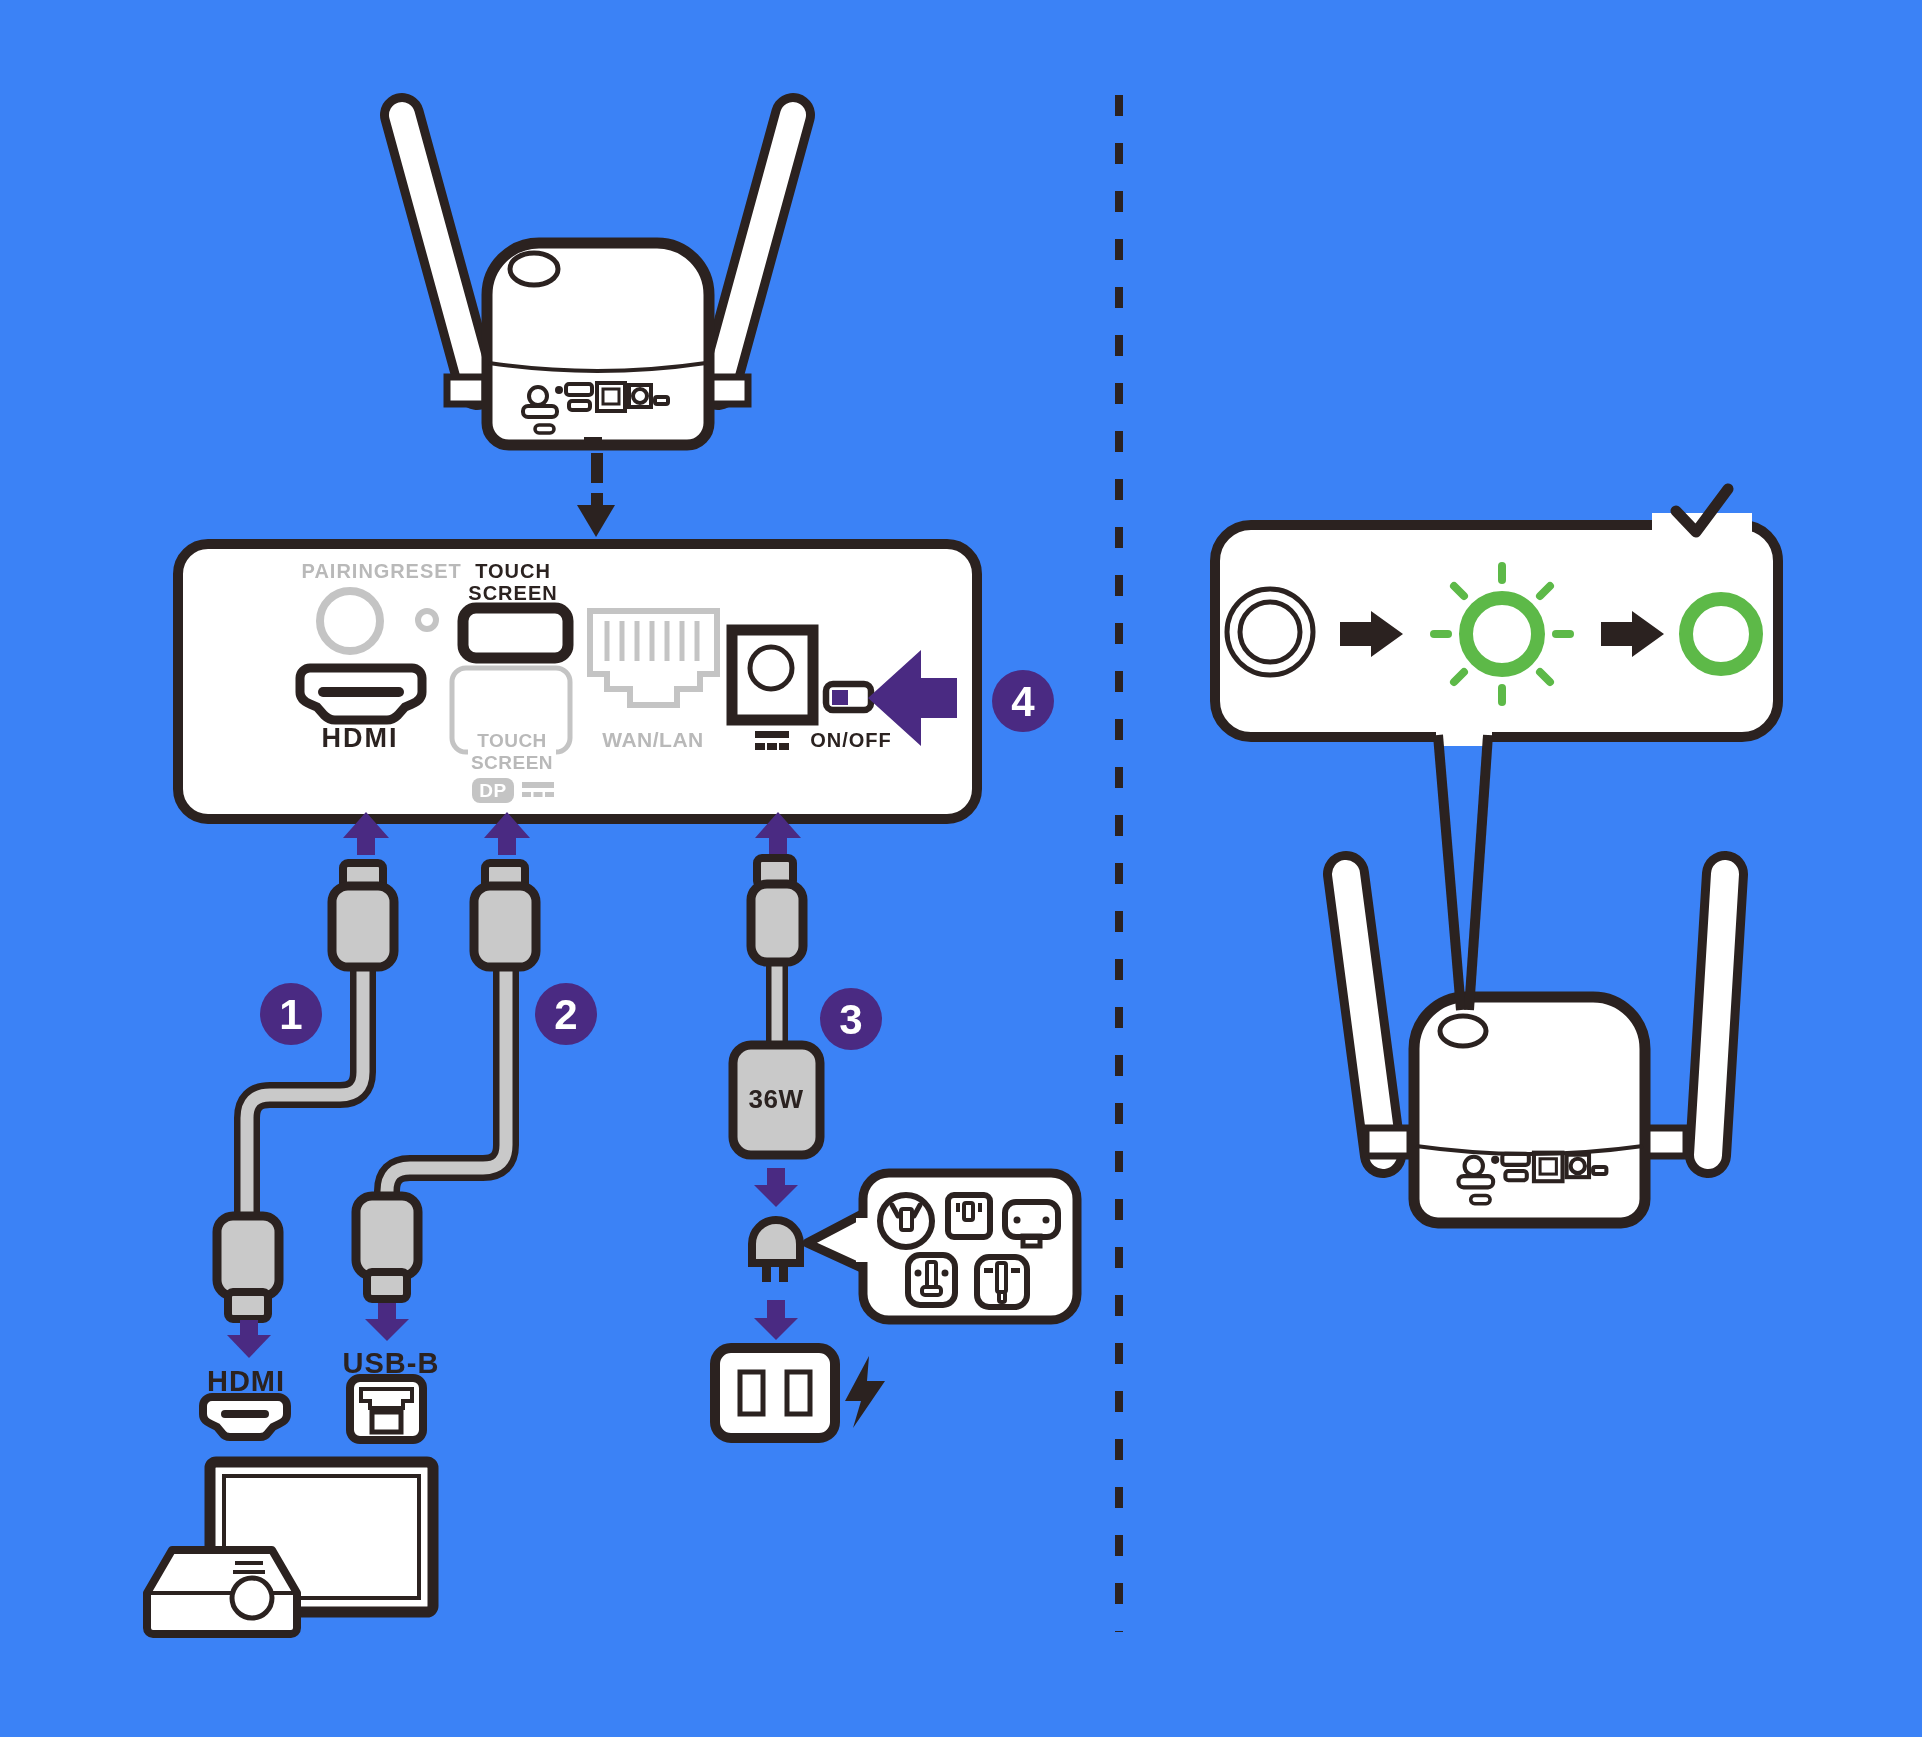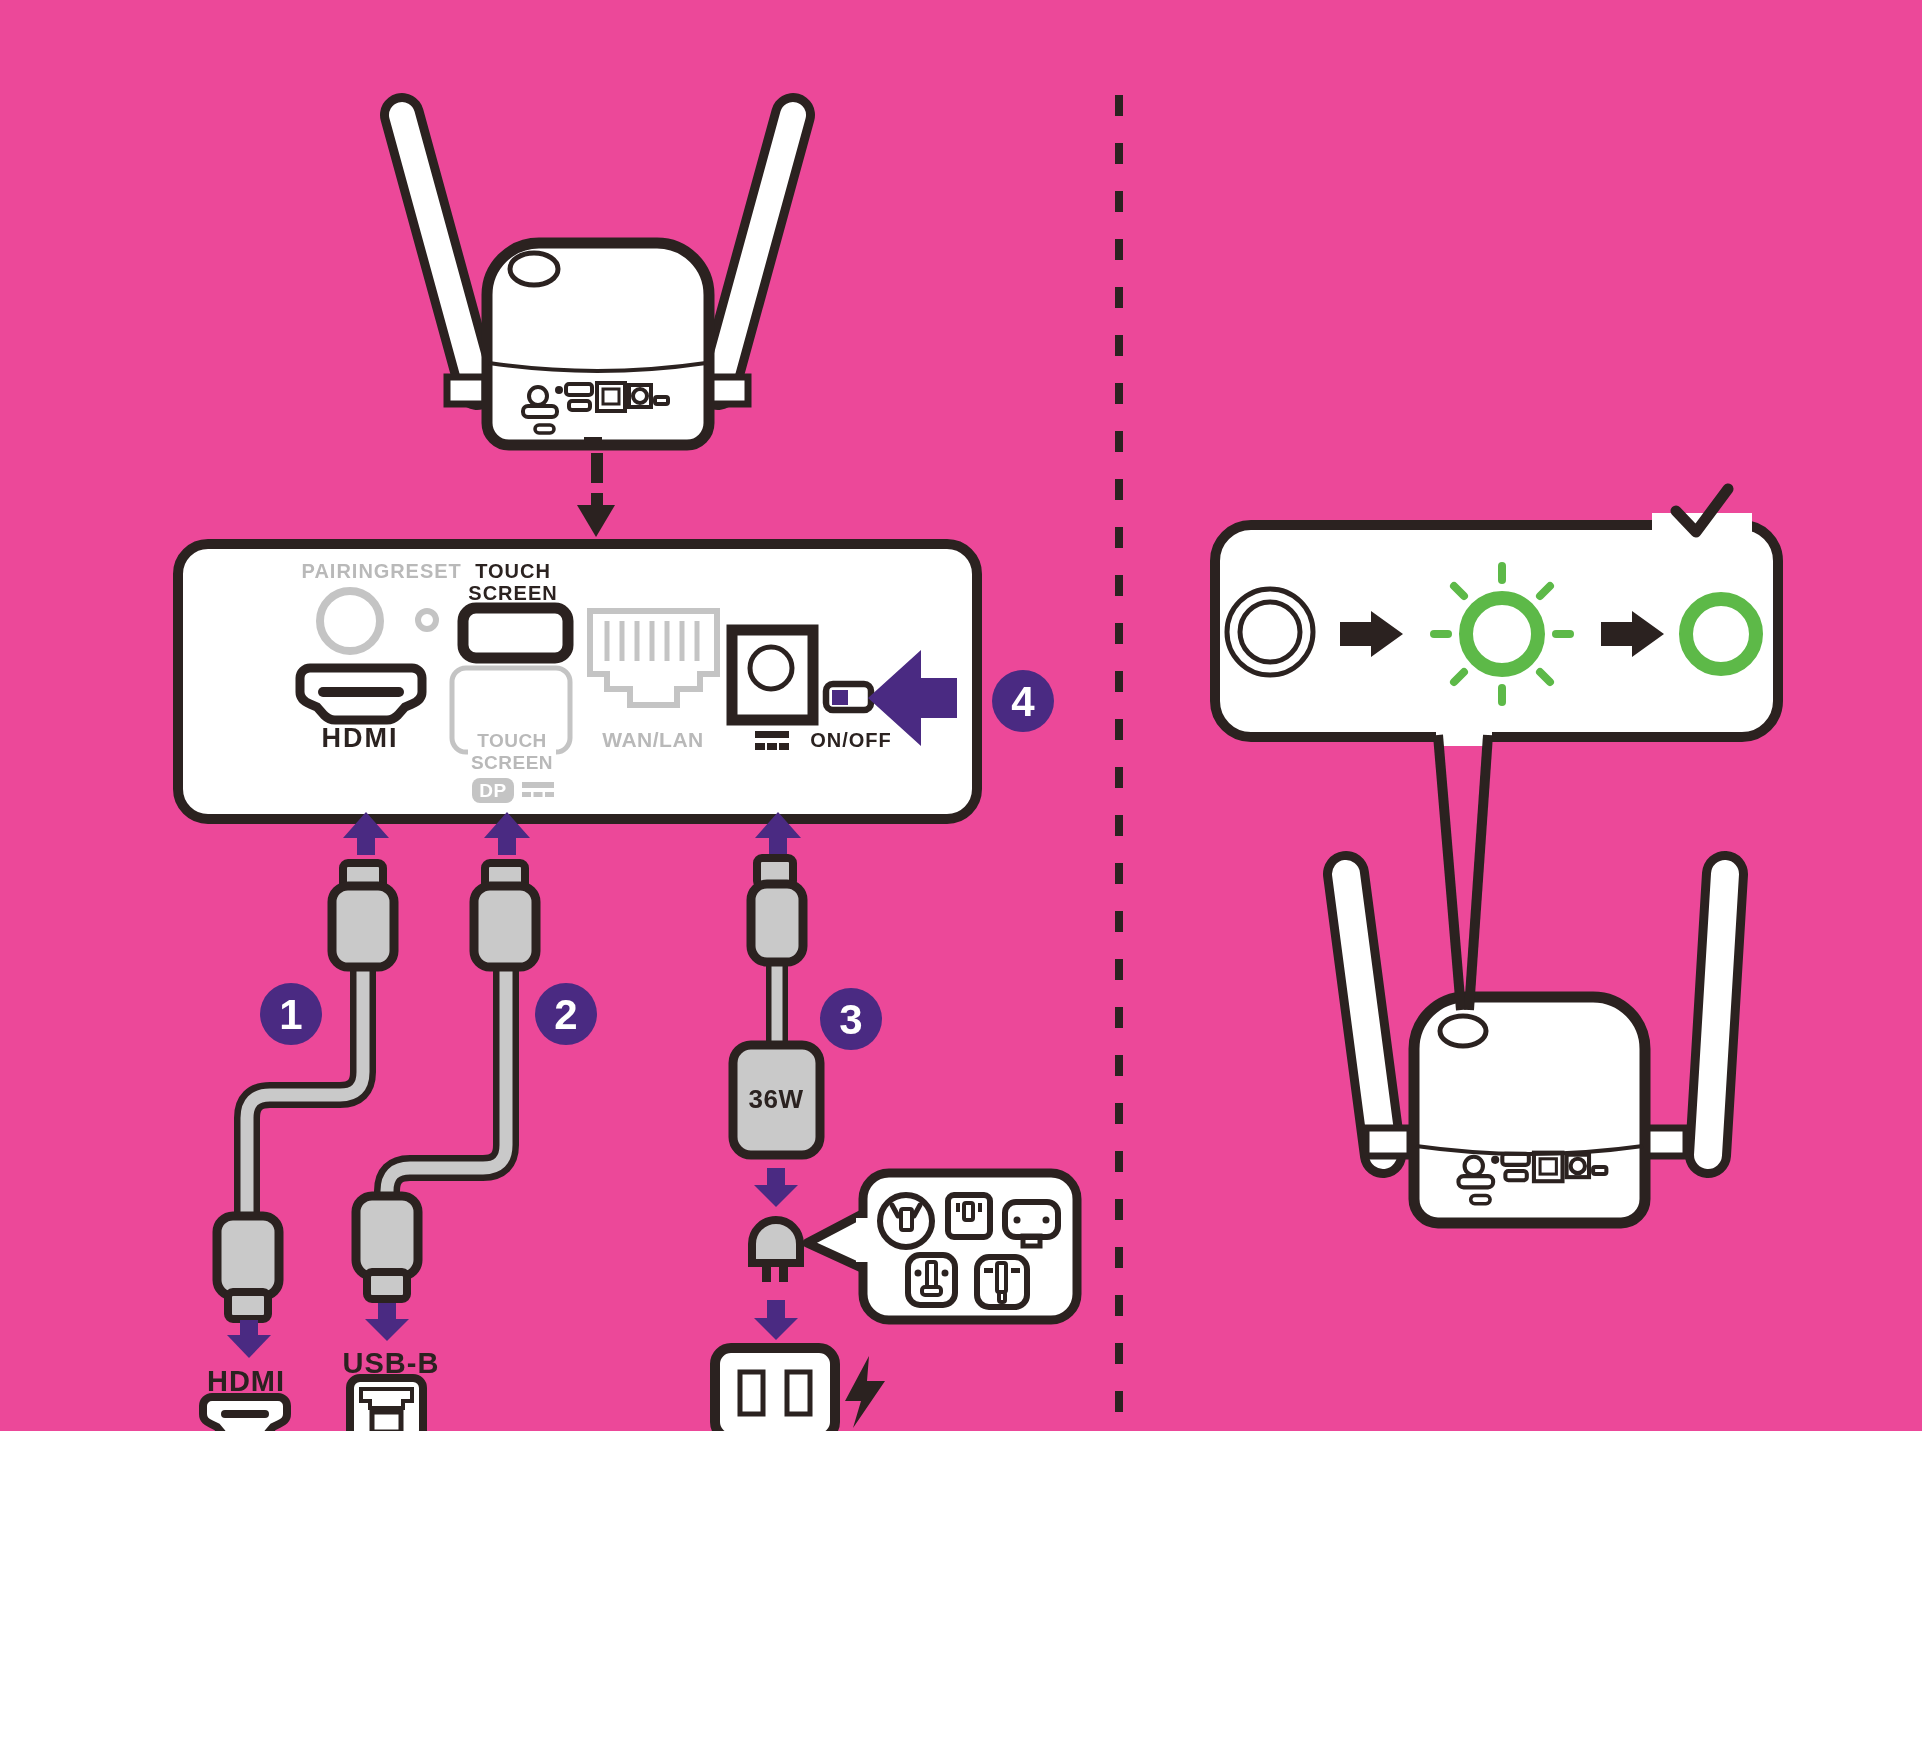--- a/index.html
+++ b/index.html
@@ -4,21 +4,21 @@
 <style>
   :root{
     --ink:#2b2220;
     --accent-purple:#4a2a82;
     --led-green:#5db948;
     --line-gray:#c4c4c4;
     --text-gray:#b9b9b9;
     --cable-gray:#c9c9c9;
   }
   html,body{margin:0;padding:0;background:#fff;}
-  .stage{width:1922px;height:1431px;position:relative;background:#ec4899;}
+  .stage{width:1922px;height:1737px;position:relative;background:#3b82f6;}
   svg{display:block;}
   
   .o{fill:#fff;stroke:var(--ink);}            
   .n{fill:none;stroke:var(--ink);}            
   .k{fill:var(--ink);stroke:none;}            
   .p{fill:var(--accent-purple);stroke:none;}  
   .go{fill:#fff;stroke:var(--line-gray);}     
   .gn2{fill:none;stroke:var(--line-gray);}    
   .gk{fill:var(--line-gray);stroke:none;}     
   .co{fill:var(--cable-gray);stroke:var(--ink);} 

